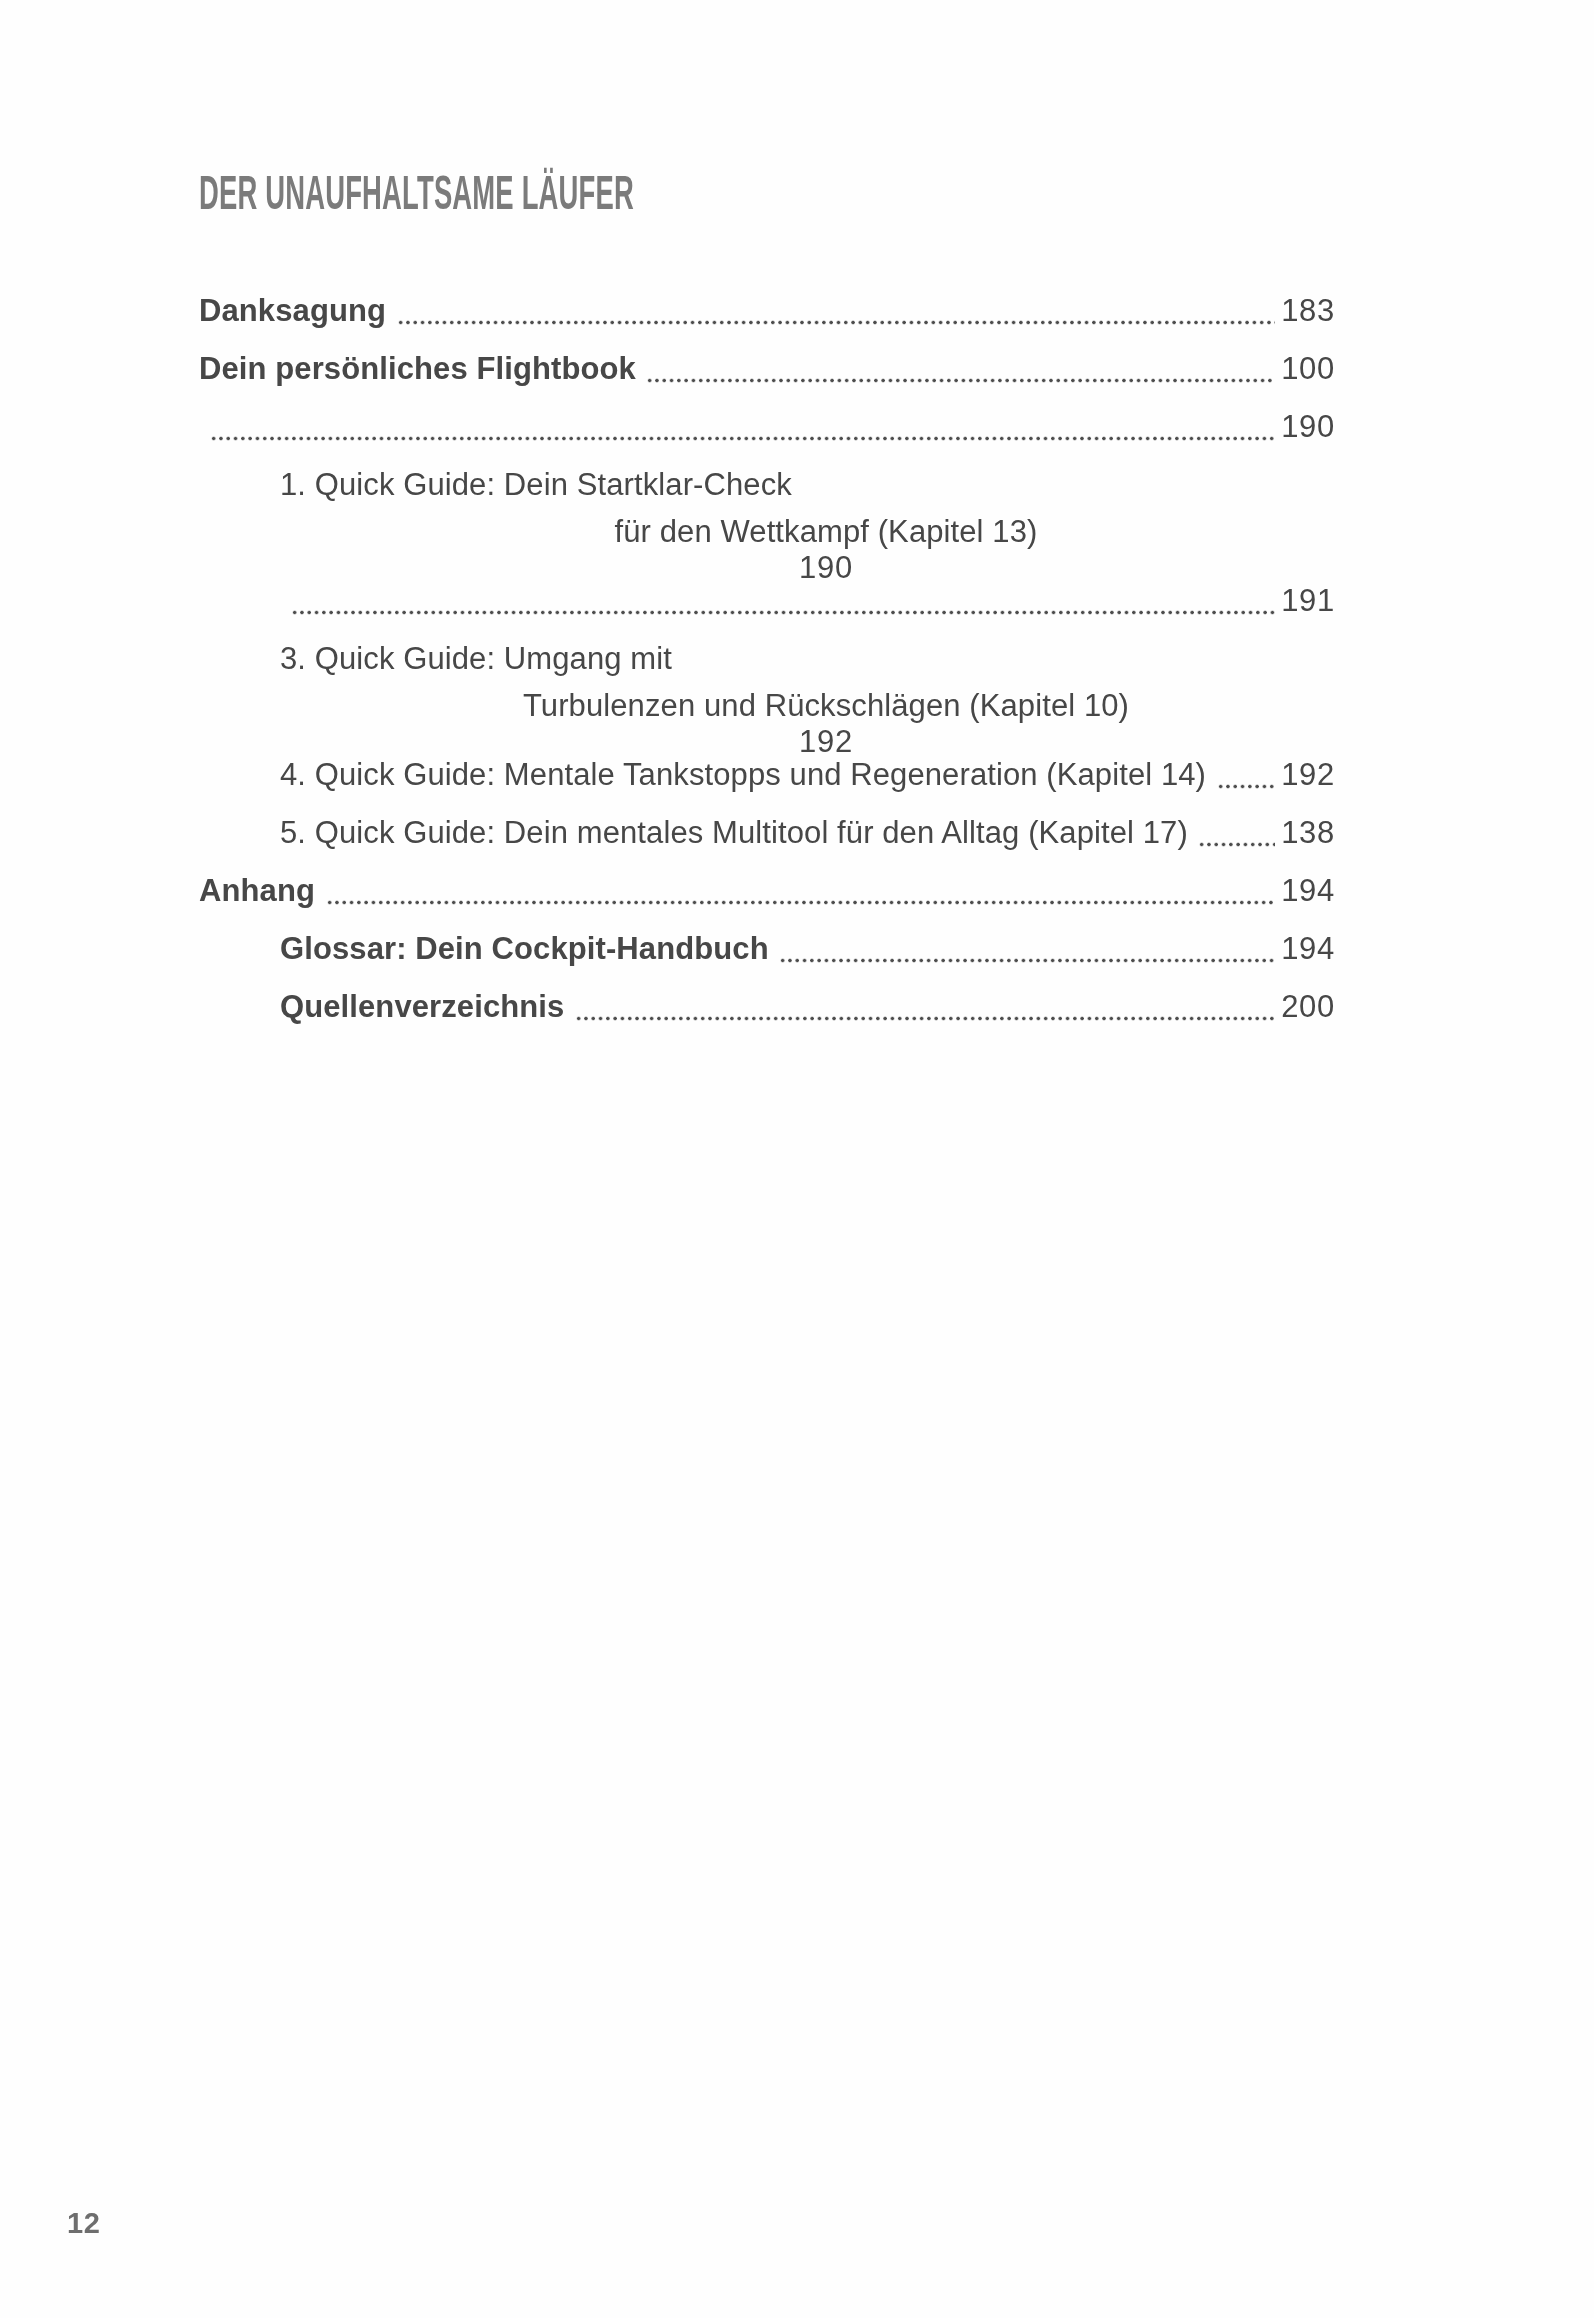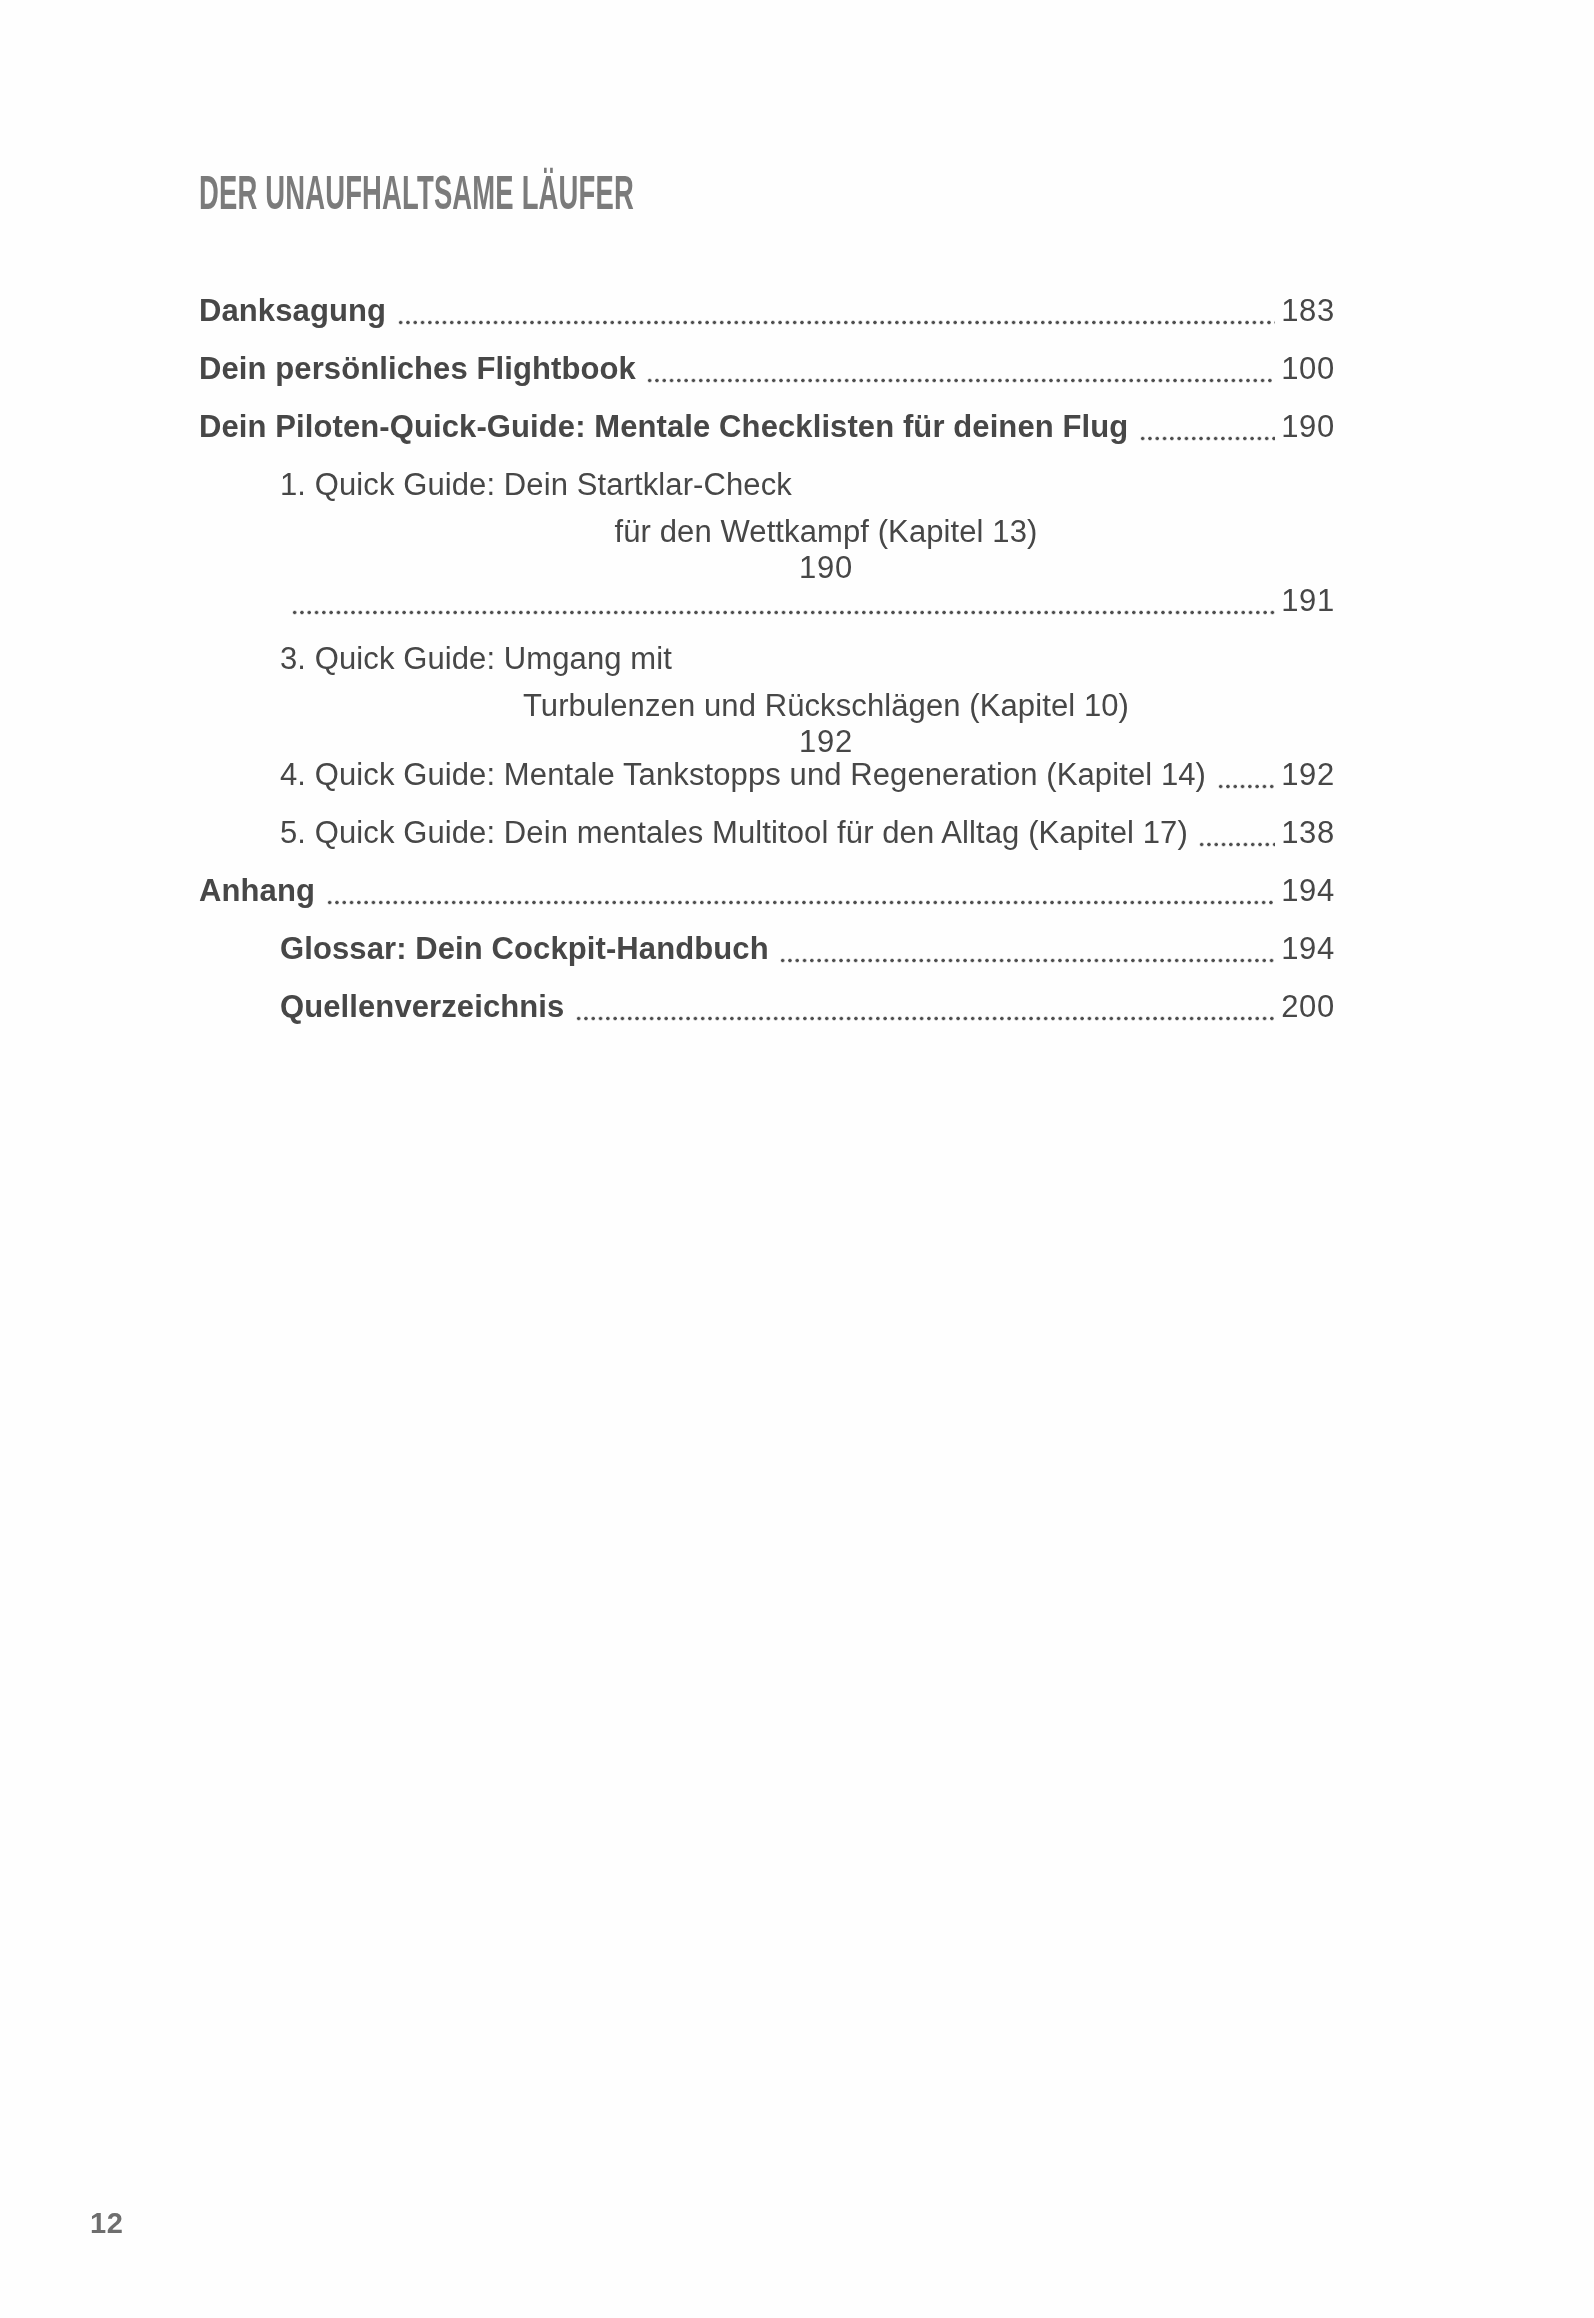--- a/index.html
+++ b/index.html
@@ -64,21 +64,21 @@
     background-position: left calc(50% + 11.3px);
   }
   .toc-page {
     white-space: nowrap;
     font-weight: 400;
     letter-spacing: 0.7px;
   }
   .toc-row.no-page .toc-leader { background-image: none; }
   .folio {
     position: absolute;
-    left: 90px;
+    left: 67px;
     top: 2207px;
     font-size: 29px;
     font-weight: 700;
     color: var(--c-folio);
     letter-spacing: 0.7px;
   }
 </style>
 </head>
 <body>
 
@@ -92,21 +92,20 @@
     <span class="toc-page">183</span>
   </div>
 
   <div class="toc-row l1 bold">
     <span class="toc-label">Dein persönliches Flightbook</span>
     <span class="toc-leader"></span>
     <span class="toc-page">100</span>
   </div>
 
   <div class="toc-row l1 bold">
-    <span class="toc-label">Dein Piloten-Quick-Guide: Mentale Checklisten für deinen Flug</span>
     <span class="toc-leader"></span>
     <span class="toc-page">190</span>
   </div>
 
   <div class="toc-row l2 no-page">
     <span class="toc-label">1. Quick Guide: Dein Startklar-Check</span>
     <span class="toc-leader"></span>
 
   </div>
 

